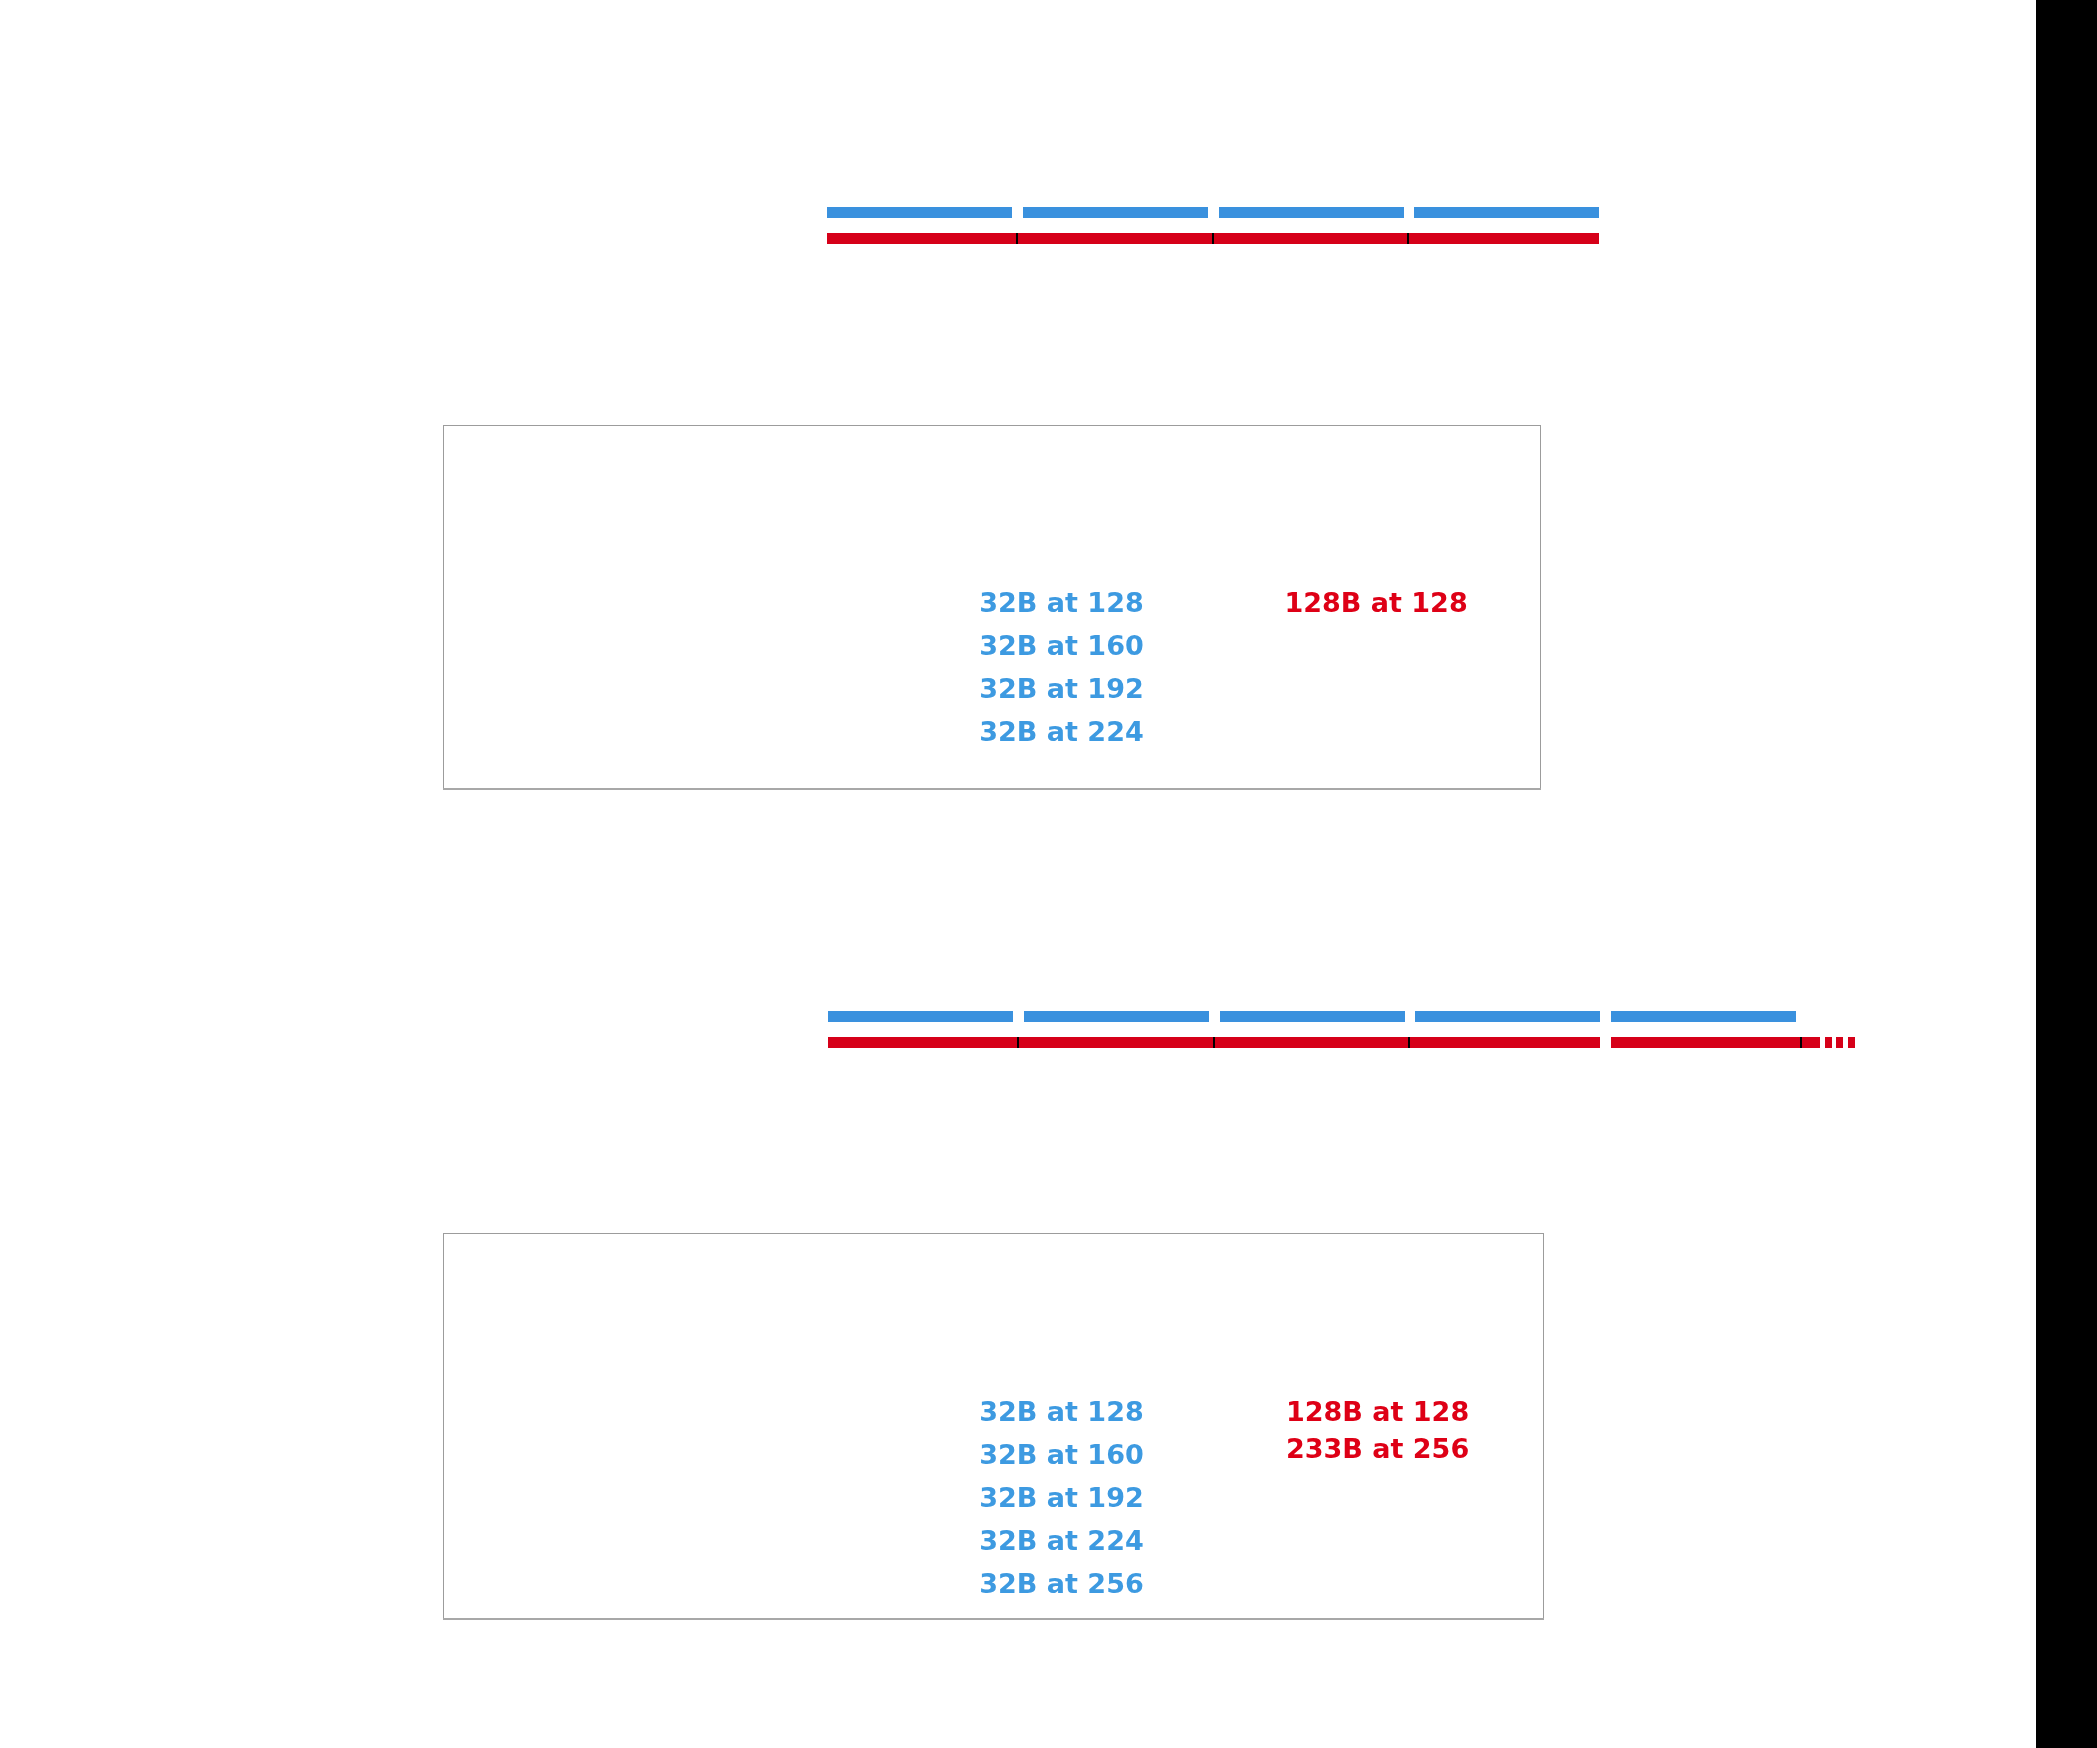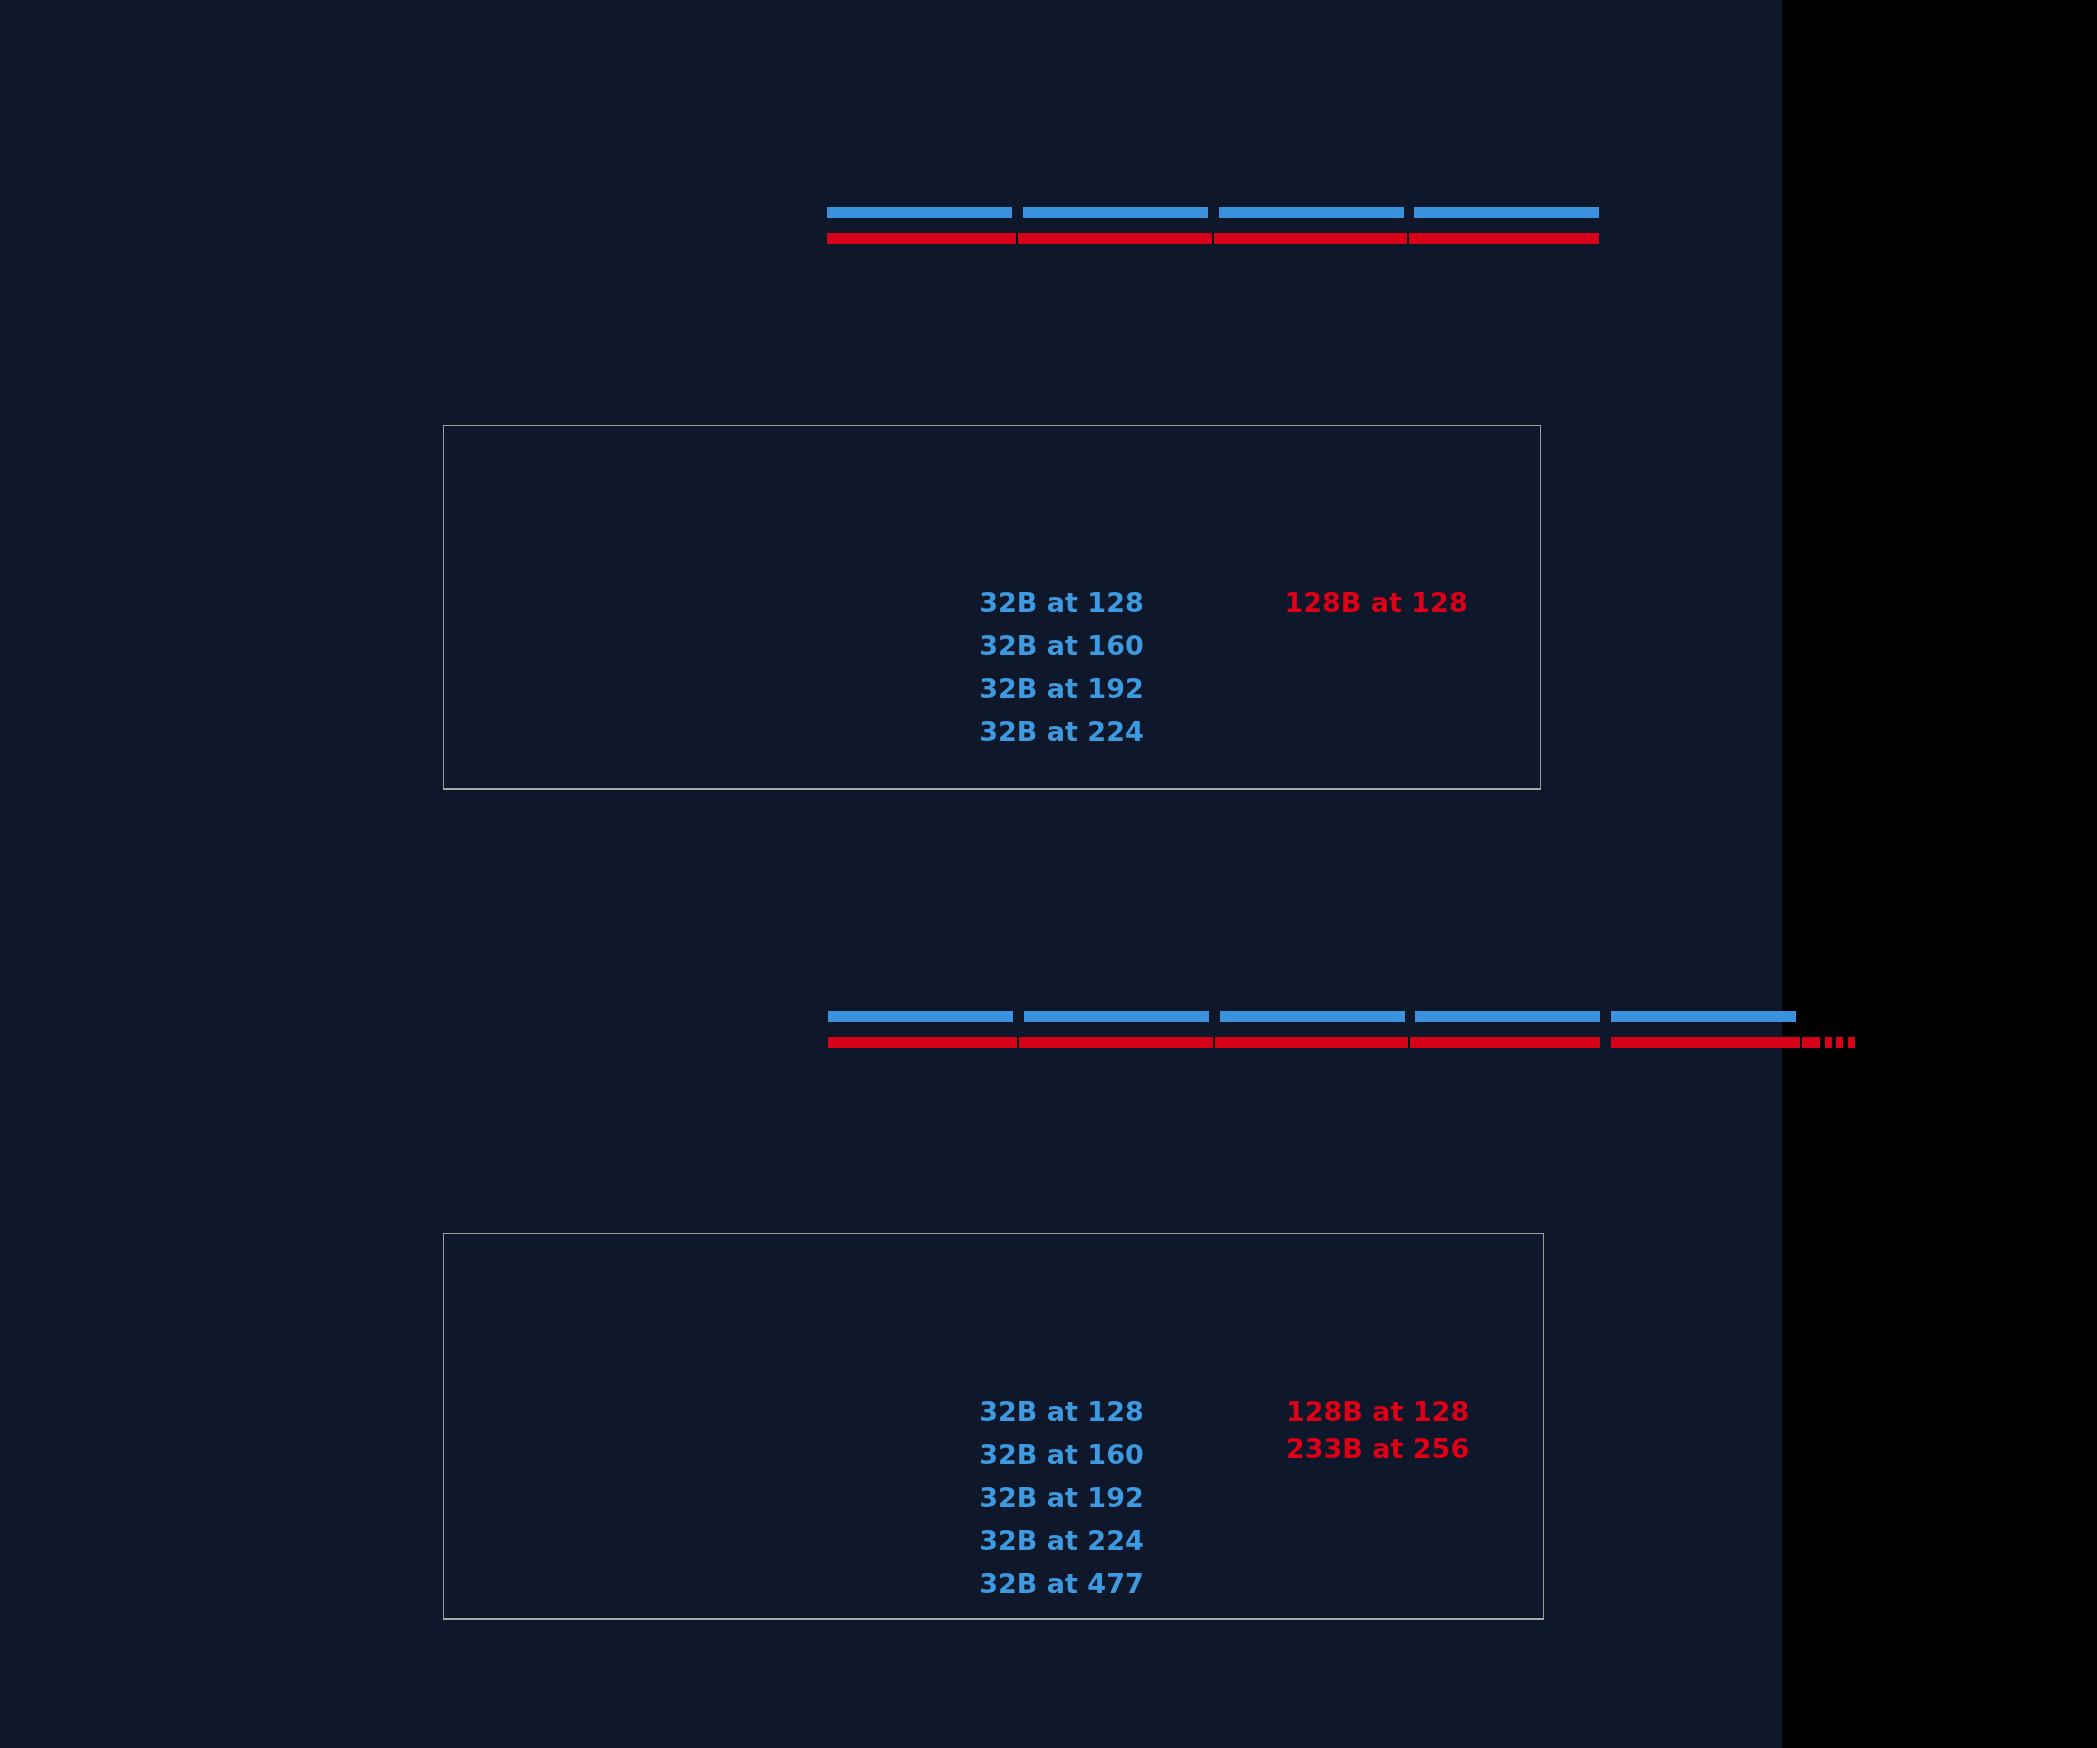--- a/index.html
+++ b/index.html
@@ -1,18 +1,18 @@
 <!DOCTYPE html>
 <html style="font-size:8.4px"><head>
 <meta charset="utf-8">
 <style>
   html,body{margin:0;padding:0;background:#000;}
   body{width:2097px;height:1748px;overflow:hidden;
        font-family:"DejaVu Sans","Liberation Sans",sans-serif;}
-  .stage{position:relative;width:1782px;height:1748px;background:#0f172a;}
+  .stage{position:relative;width:2036px;height:1748px;background:#ffffff;}
 
   
   .seg{position:absolute;height:11px;background:#3a91de;}
   .cacheline{position:absolute;height:11px;background:#d60019;}
   .tick{position:absolute;top:0;width:2.1px;height:11px;background:#000;}
   .dash{position:absolute;width:7.3px;height:11px;background:#d60019;}
 
   
   table.grid{position:absolute;border-collapse:collapse;table-layout:fixed;
              border:1px solid #9c9c9c;border-bottom:2.6px solid #a8a8a8;}
@@ -130,21 +130,21 @@
         <div></div>
       </td>
     </tr>
     <tr>
       <td class="data-blue">
         <div class="cellblock blue-lines">
           <div>32B at 128</div>
           <div>32B at 160</div>
           <div>32B at 192</div>
           <div>32B at 224</div>
-          <div>32B at 477</div>
+          <div>32B at 256</div>
         </div>
       </td>
       <td>
         <div class="cellblock red-lines">
           <div>128B at 128</div>
           <div>233B at 256</div>
         </div>
       </td>
     </tr>
   </tbody>

